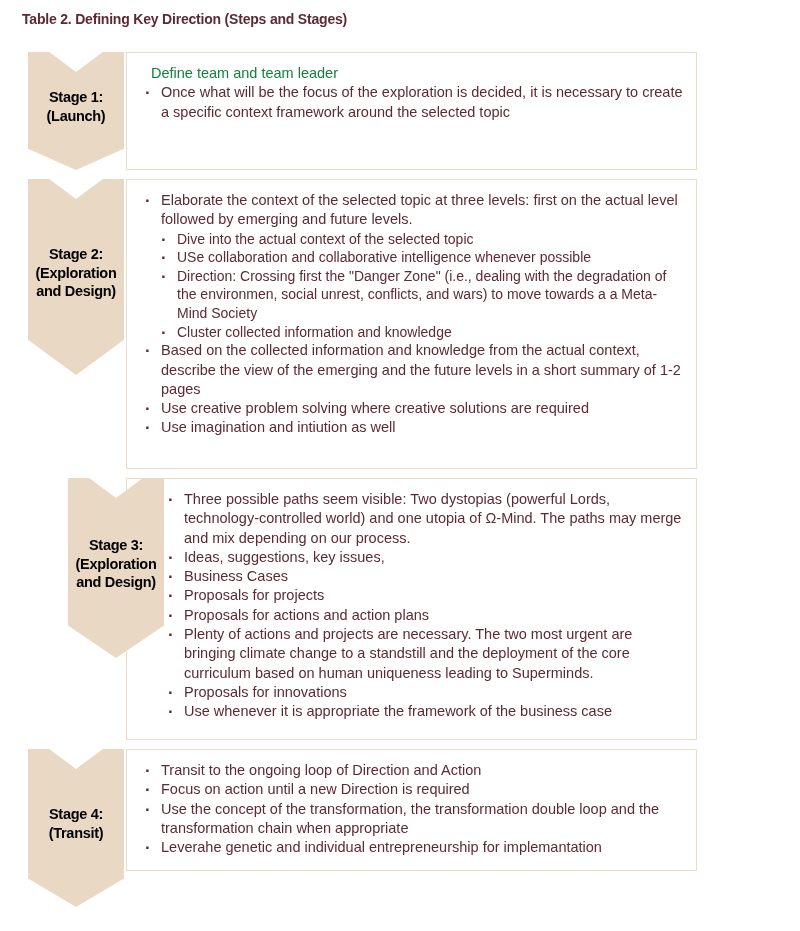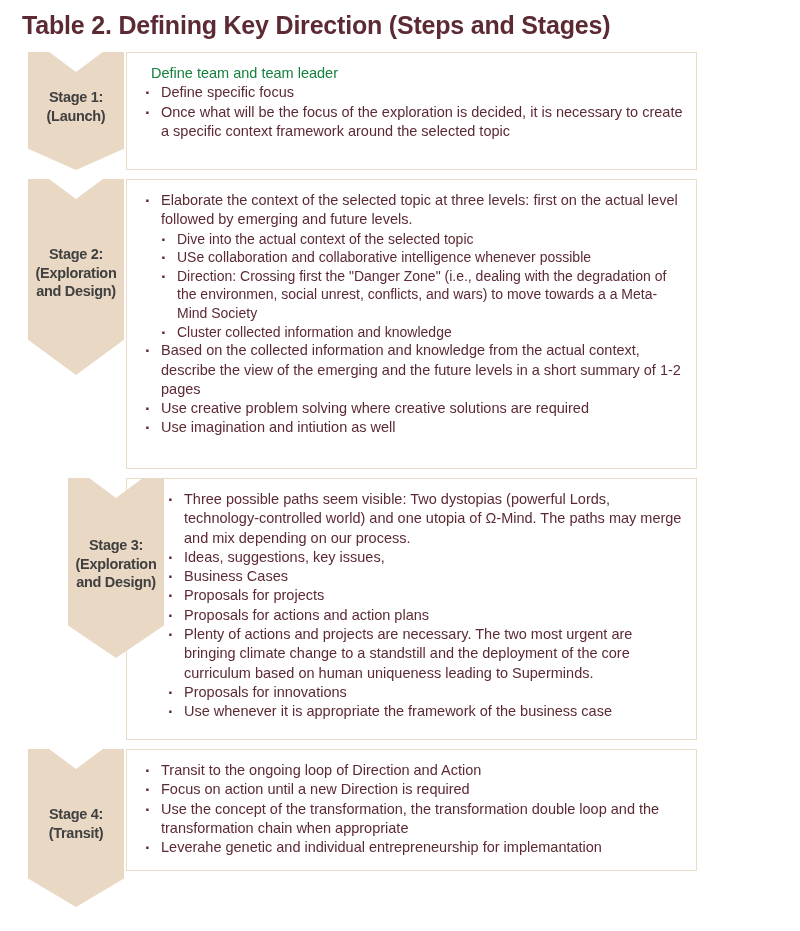--- a/index.html
+++ b/index.html
@@ -20,21 +20,21 @@
     width: 800px;
     height: 931px;
     box-sizing: border-box;
   }
 
   
   .table-title {
     position: absolute;
     left: 22px;
     top: 11px;
-    font-size: 25px;
+    font-size: 14px;
     font-weight: bold;
     letter-spacing: -0.2px;
     color: #5c2a33;
     white-space: nowrap;
   }
 
   
   .stages {
     position: absolute;
     left: 0;
@@ -63,21 +63,21 @@
     justify-content: center;
     box-sizing: border-box;
     padding: 0 2px;
   }
 
   .stage-label {
     text-align: center;
     font-size: 14.5px;
     font-weight: bold;
     line-height: 1.28;
-    color: #404040;
+    color: #000000;
     letter-spacing: -0.3px;
     position: relative;
     top: -4px;
   }
   .stage-label .ln { display: block; white-space: nowrap; }
 
   
   .stage-body {
     margin-left: 126px;
     margin-right: 103px;
@@ -170,21 +170,20 @@
     <div class="stage-row row1">
       <div class="stage-chevron">
         <div class="stage-label">
           <span class="ln">Stage 1:</span>
           <span class="ln">(Launch)</span>
         </div>
       </div>
       <div class="stage-body">
         <p class="lead-line">Define team and team leader</p>
         <ul class="blist">
-          <li>Define specific focus</li>
           <li>Once what will be the focus of the exploration is decided, it is necessary to create a specific context framework around the selected topic</li>
         </ul>
       </div>
     </div>
 
     <div class="stage-row row2">
       <div class="stage-chevron">
         <div class="stage-label">
           <span class="ln">Stage 2:</span>
           <span class="ln">(Exploration</span>

